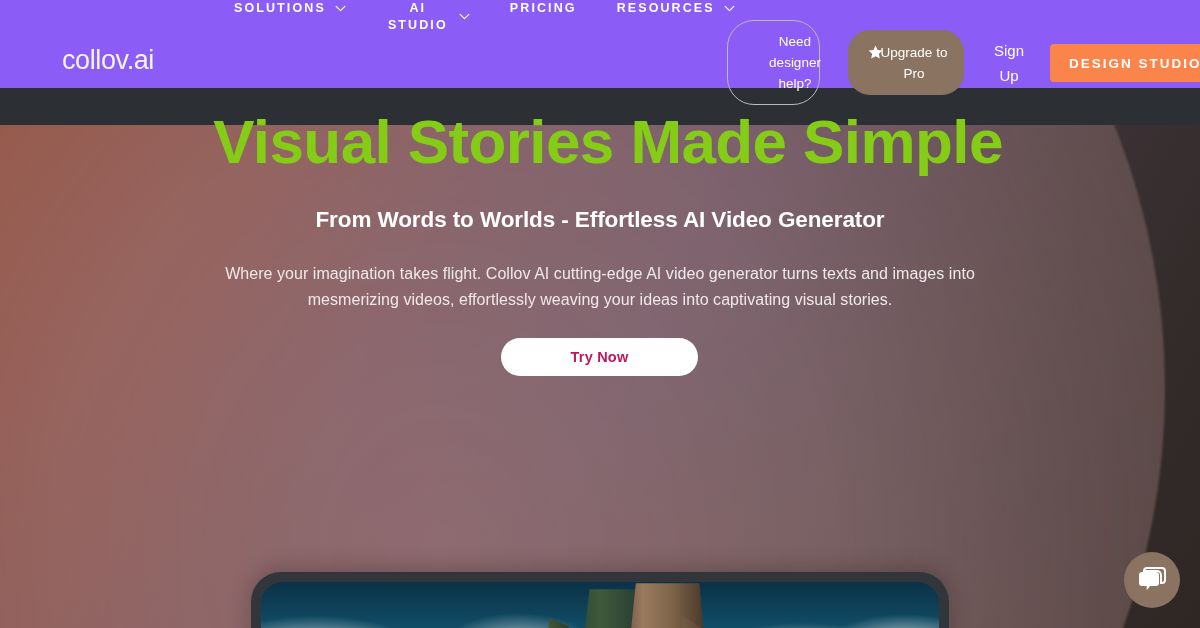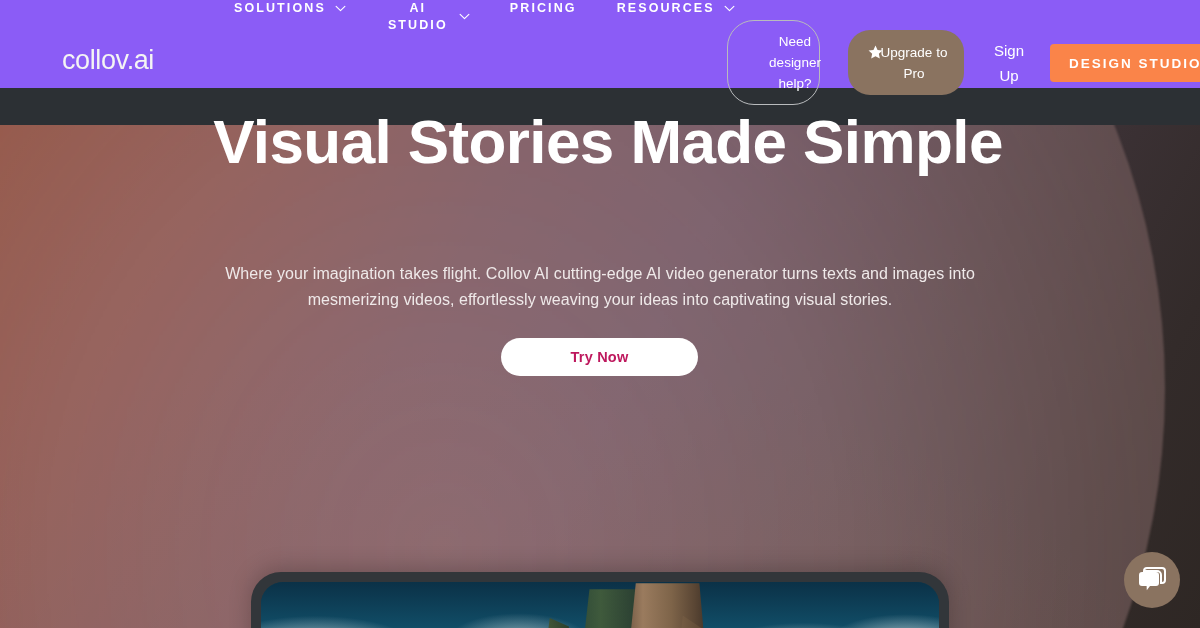--- a/index.html
+++ b/index.html
@@ -211,21 +211,21 @@
     z-index: 10;
     text-align: center;
   }
 
   .hero-title {
     position: absolute;
     top: 111px;
     left: 16px; right: 0;
     font-size: 62px;
     font-weight: 700;
-    color: #ffffff;
+    color: #84cc16;
     letter-spacing: -0.6px;
     line-height: 1;
   }
 
   .hero-sub {
     position: absolute;
     top: 205px;
     left: 0; right: 0;
     font-size: 22.5px;
     font-weight: 700;
@@ -421,20 +421,21 @@
   </div>
 
   <div class="hero">
     <div class="hero-base"></div>
     <div class="hero-ellipse"></div>
     <div class="hero-warm"></div>
   </div>
 
   <div class="hero-content">
     <h1 class="hero-title">Visual Stories Made Simple</h1>
+    <h2 class="hero-sub">From Words to Worlds - Effortless AI Video Generator</h2>
     <p class="hero-desc">Where your imagination takes flight. Collov AI cutting-edge AI video generator turns texts and images into mesmerizing videos, effortlessly weaving your ideas into captivating visual stories.</p>
     <button class="try-now">
       <span>Try Now</span>
     </button>
   </div>
 
   <div class="video-frame">
     <div class="video-screen">
       <div class="sky"></div>
       <div class="cliff-d"></div>

